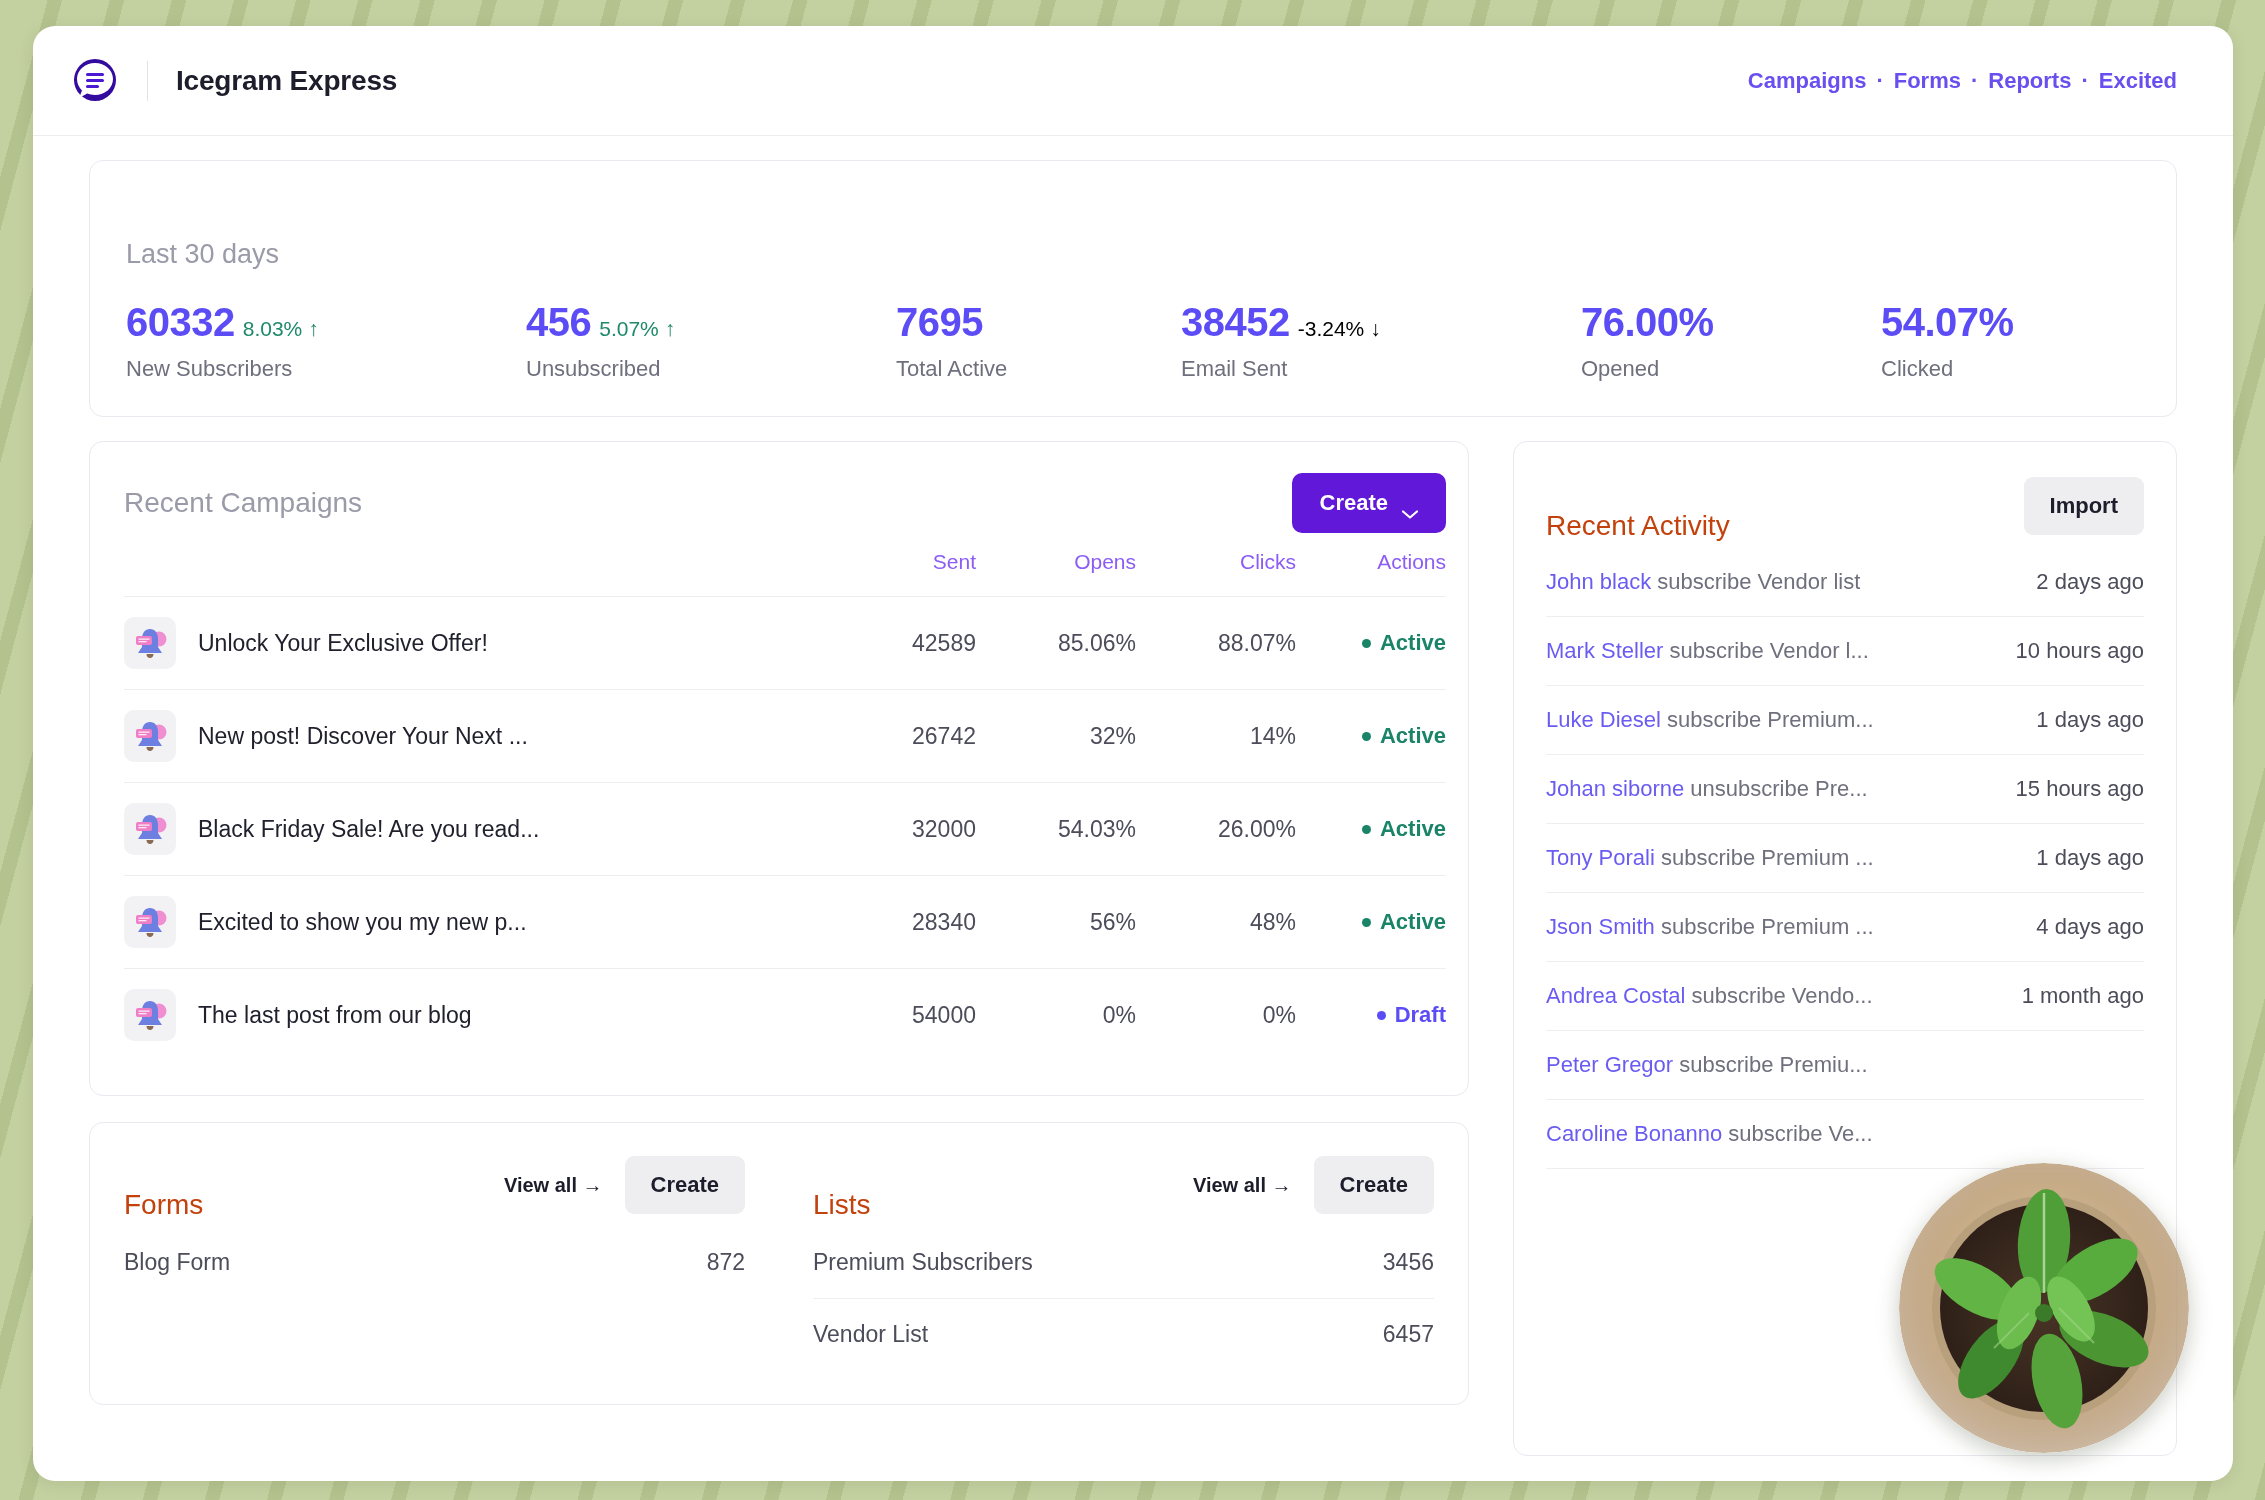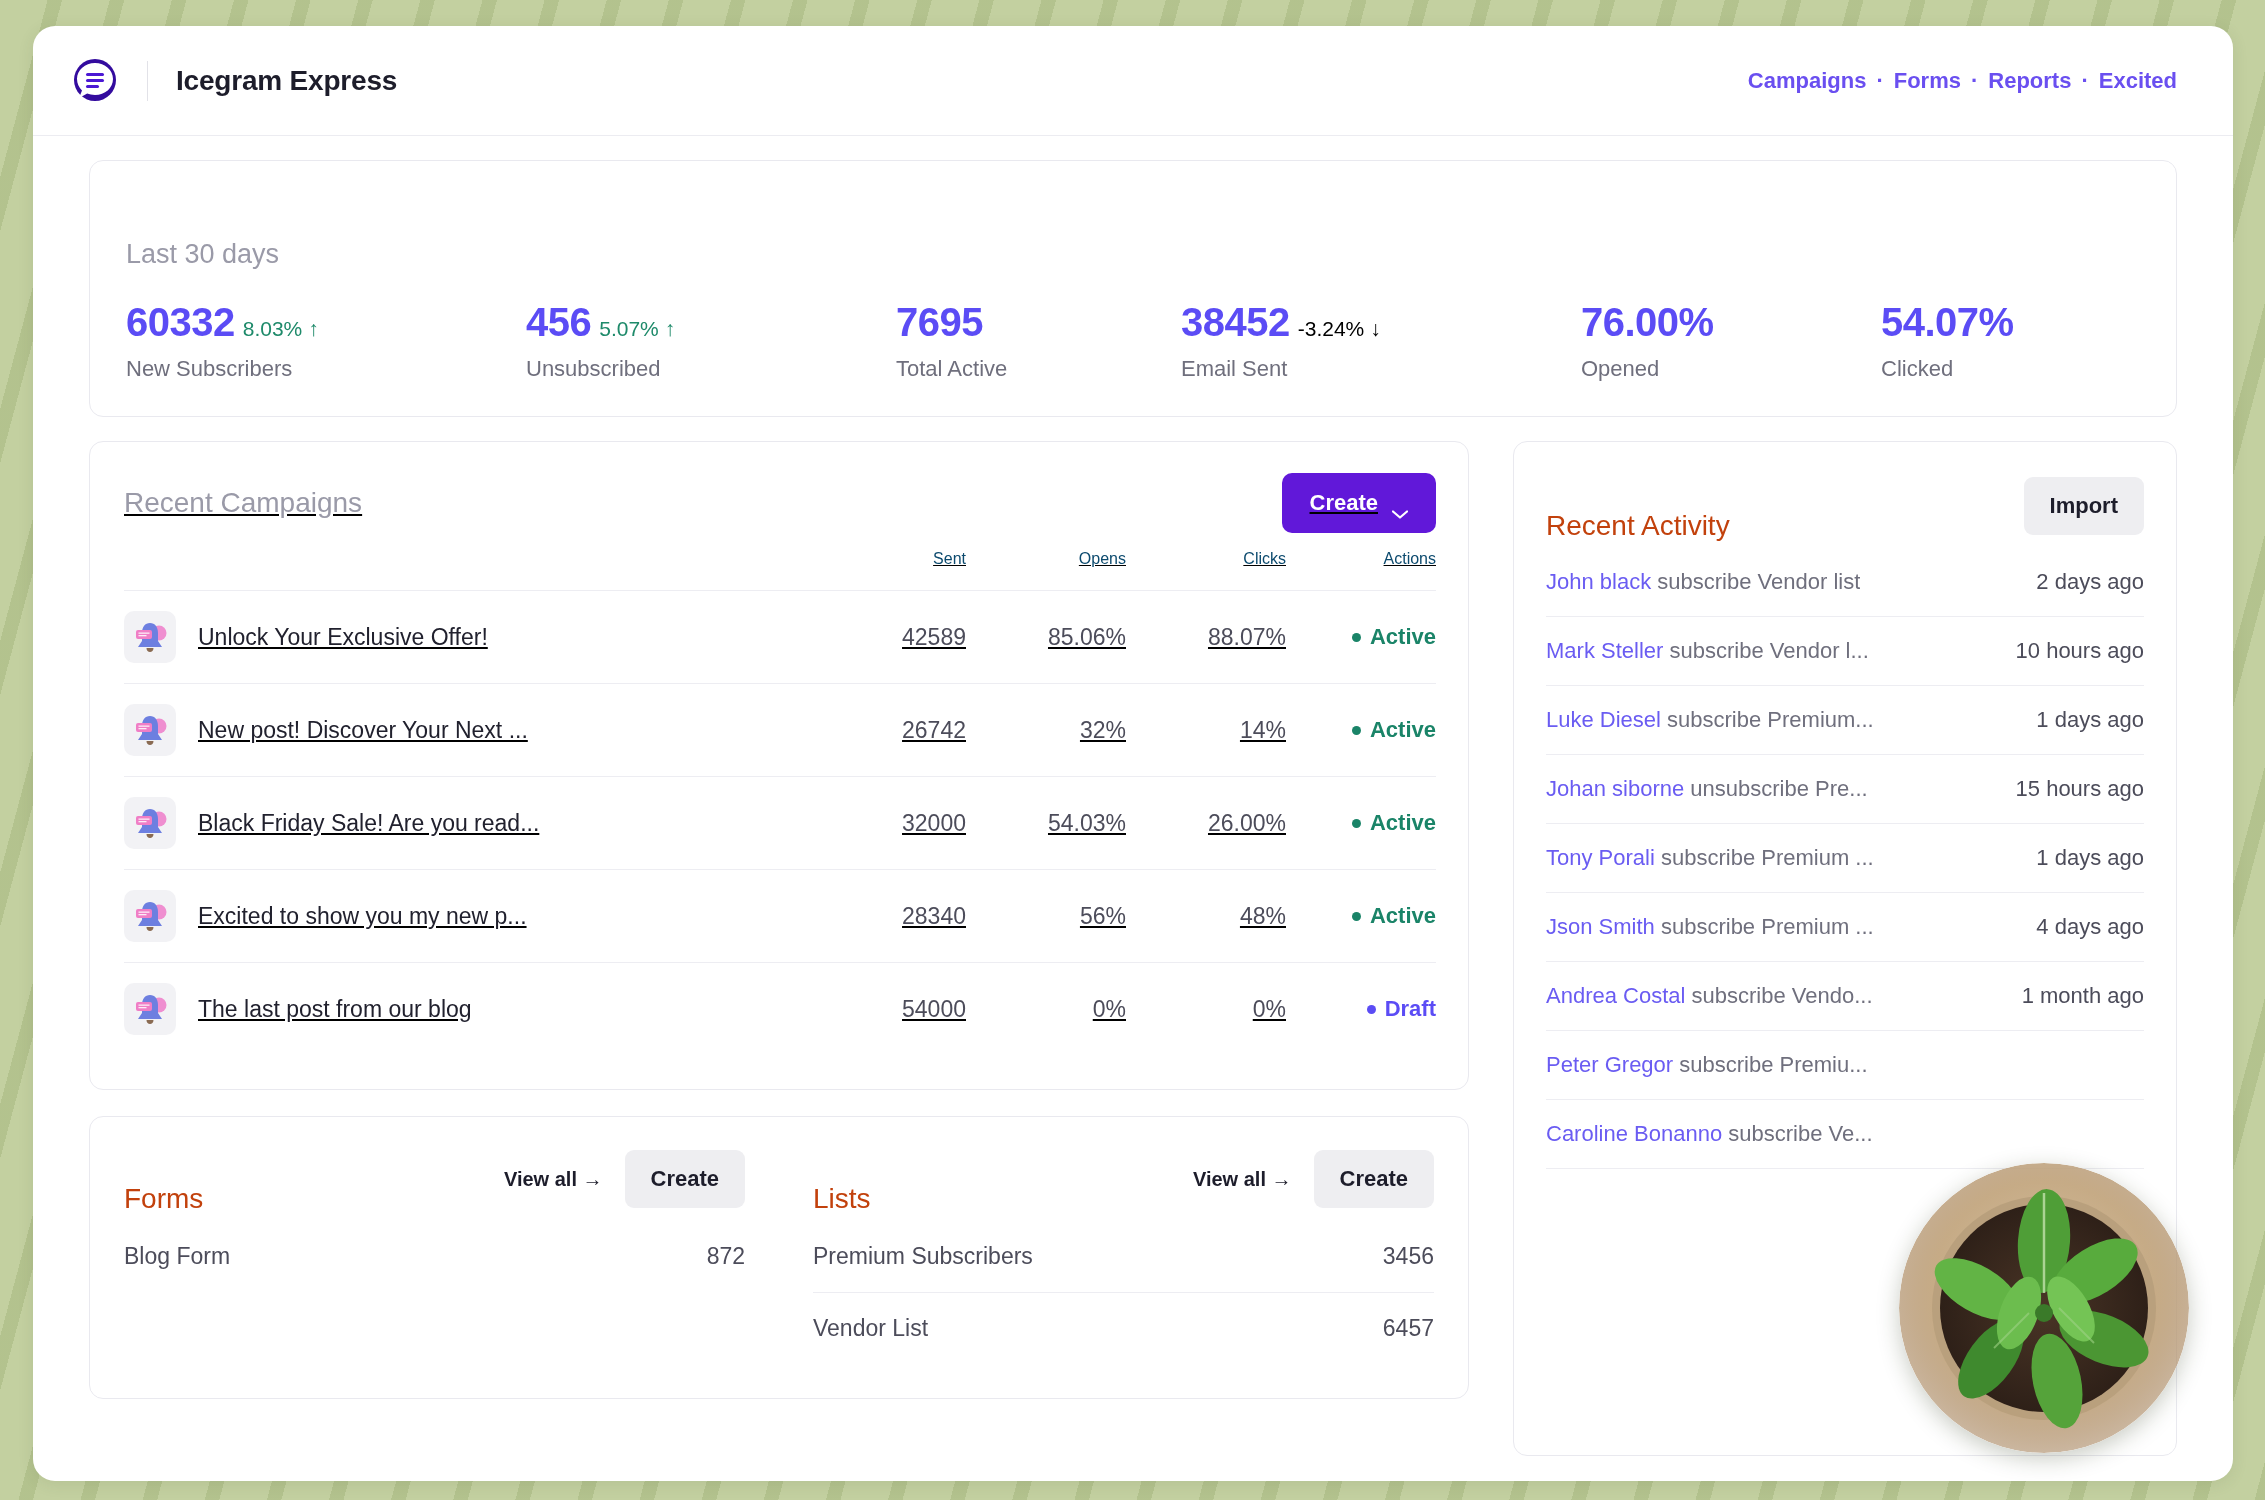--- a/index.html
+++ b/index.html
@@ -116,21 +116,21 @@
   
   .main-cols {
     display: flex;
     gap: 44px;
     margin-top: 24px;
   }
   .col-left { width: 1380px; flex: 0 0 1380px; }
   .col-right { flex: 1; }
 
   
-  .campaigns-card { padding: 28px 32px 34px 34px; text-decoration: underline; }
+  .campaigns-card { padding: 28px 22px 34px 34px; }
   .card-head {
     display: flex;
     align-items: center;
     min-height: 66px;
   }
   .card-title {
     font-size: 28px;
     color: #9a9aa8;
   }
   .btn-create-primary {
@@ -145,23 +145,23 @@
     display: flex;
     align-items: center;
     gap: 14px;
     cursor: pointer;
     font-family: inherit;
   }
   .chev { display: inline-block; width: 16px; height: 9px; }
 
   table.camp { width: 100%; border-collapse: collapse; }
   table.camp th {
-    font-size: 16px;
+    font-size: 21px;
     font-weight: normal;
-    color: #0c4a6e;
+    color: #8b5cf6;
     text-align: right;
     padding: 14px 0 22px 0;
   }
   table.camp th.th-name { text-align: left; }
   table.camp td {
     padding: 20px 0;
     border-top: 1px solid #ededf2;
     vertical-align: middle;
   }
   table.camp tbody tr:first-child td { border-top: 1px solid #ededf2; }

